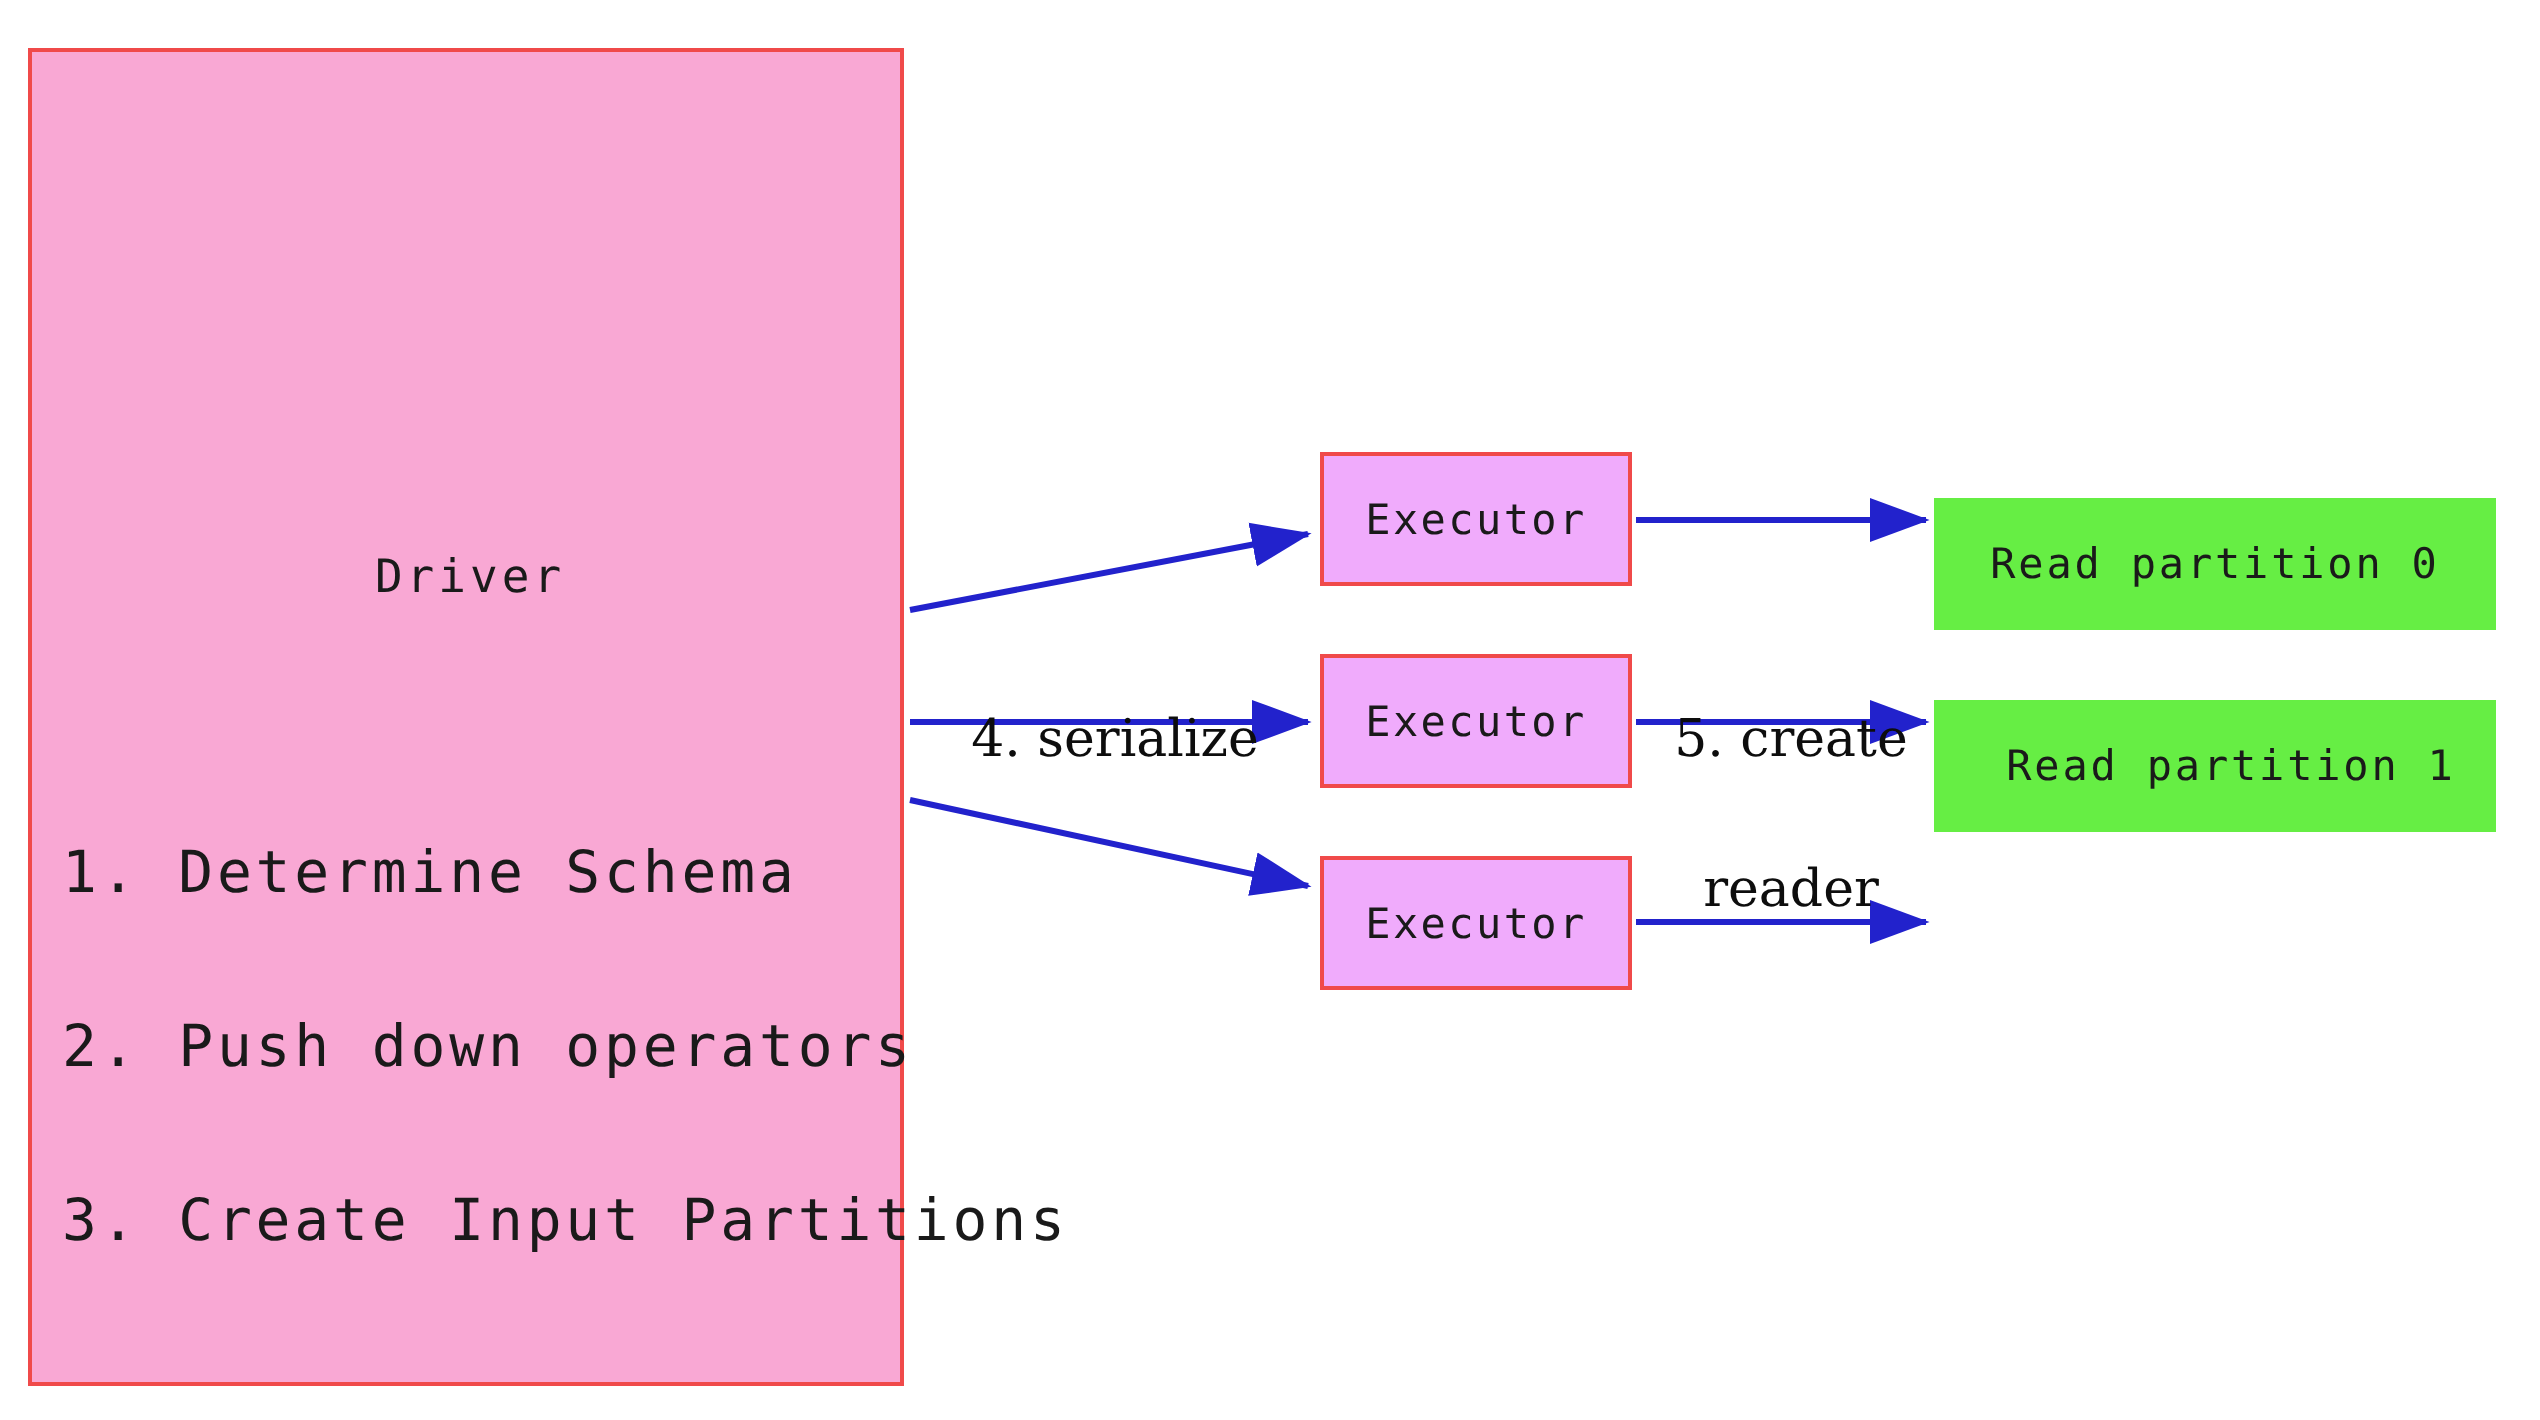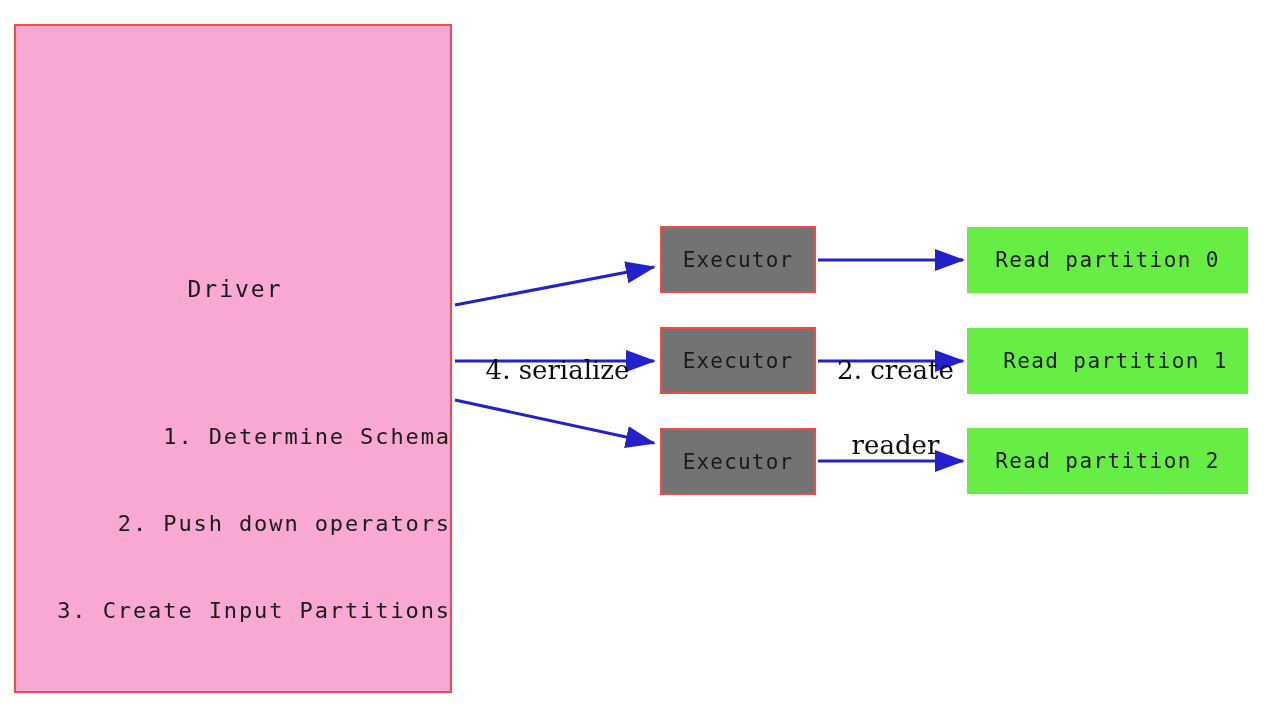--- a/index.html
+++ b/index.html
@@ -47,37 +47,36 @@
     letter-spacing: 2.0px;
     color: #1a1a1a;
     white-space: pre;
   }
   .driver-steps {
     position: absolute;
     left: 15px;
     top: 338px;
     width: 420px;
     font-family: "DejaVu Sans Mono", "Liberation Mono", monospace;
-    font-size: 22px;
+    font-size: 29px;
     line-height: 29px;
     letter-spacing: 1.9px;
     color: #1a1a1a;
     white-space: pre;
-    text-align: right;
   }
   .driver-steps div { white-space: pre; }
 
   
   .executor-box {
     position: absolute;
     left: 660px;
     width: 156px;
     height: 67px;
     border: 2px solid #f04a4a;
-    background: #737373;
+    background: #f0abfc;
     box-sizing: border-box;
     display: flex;
     align-items: center;
     justify-content: center;
   }
   .executor-box.row0 { top: 226px; }
   .executor-box.row1 { top: 327px; }
   .executor-box.row2 { top: 428px; }
   .executor-label {
     font-family: "DejaVu Sans Mono", "Liberation Mono", monospace;
@@ -91,20 +90,21 @@
   .partition-box {
     position: absolute;
     left: 967px;
     width: 281px;
     height: 66px;
     background: #66ee44;
     box-sizing: border-box;
     display: flex;
     align-items: center;
     justify-content: center;
+    margin-top: 22px;
   }
   .partition-box.row0 { top: 227px; }
   .partition-box.row1 { top: 328px; padding-left: 16px; }
   .partition-box.row2 { top: 428px; }
   .partition-label {
     font-family: "DejaVu Sans Mono", "Liberation Mono", monospace;
     font-size: 21px;
     letter-spacing: 1.4px;
     color: #1a1a1a;
     white-space: pre;
@@ -174,26 +174,23 @@
   <div class="executor-box row2">
     <span class="executor-label">Executor</span>
   </div>
 
   <div class="partition-box row0">
     <span class="partition-label">Read partition 0</span>
   </div>
   <div class="partition-box row1">
     <span class="partition-label">Read partition 1</span>
   </div>
-  <div class="partition-box row2">
-    <span class="partition-label">Read partition 2</span>
-  </div>
 
   <div class="edge-label edge-label-serialize">
     <div>4. serialize</div>
   </div>
 
   <div class="edge-label edge-label-create">
-    <div>2. create</div>
+    <div>5. create</div>
     <div>reader</div>
   </div>
 
 </div>
 
 </body></html>

